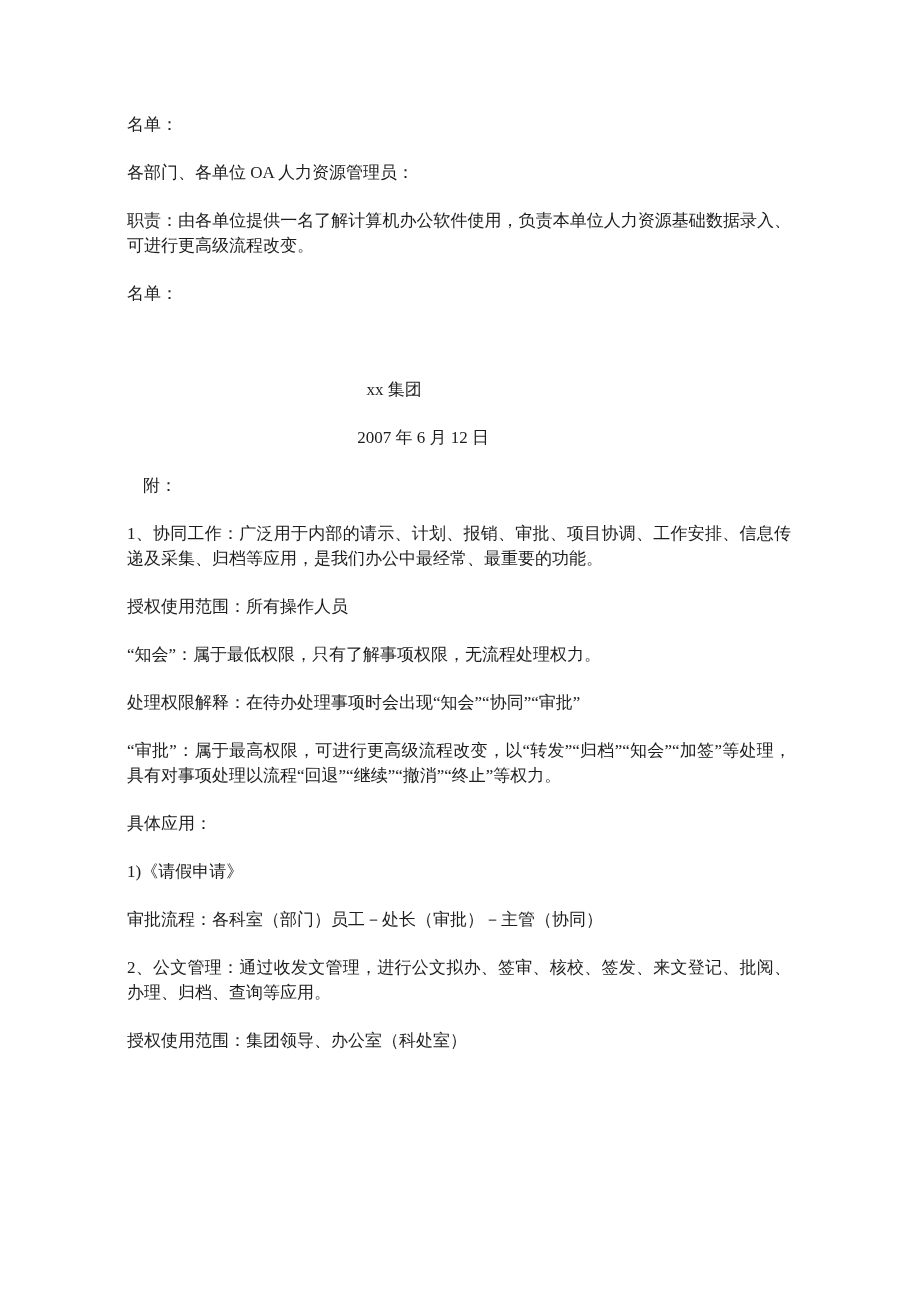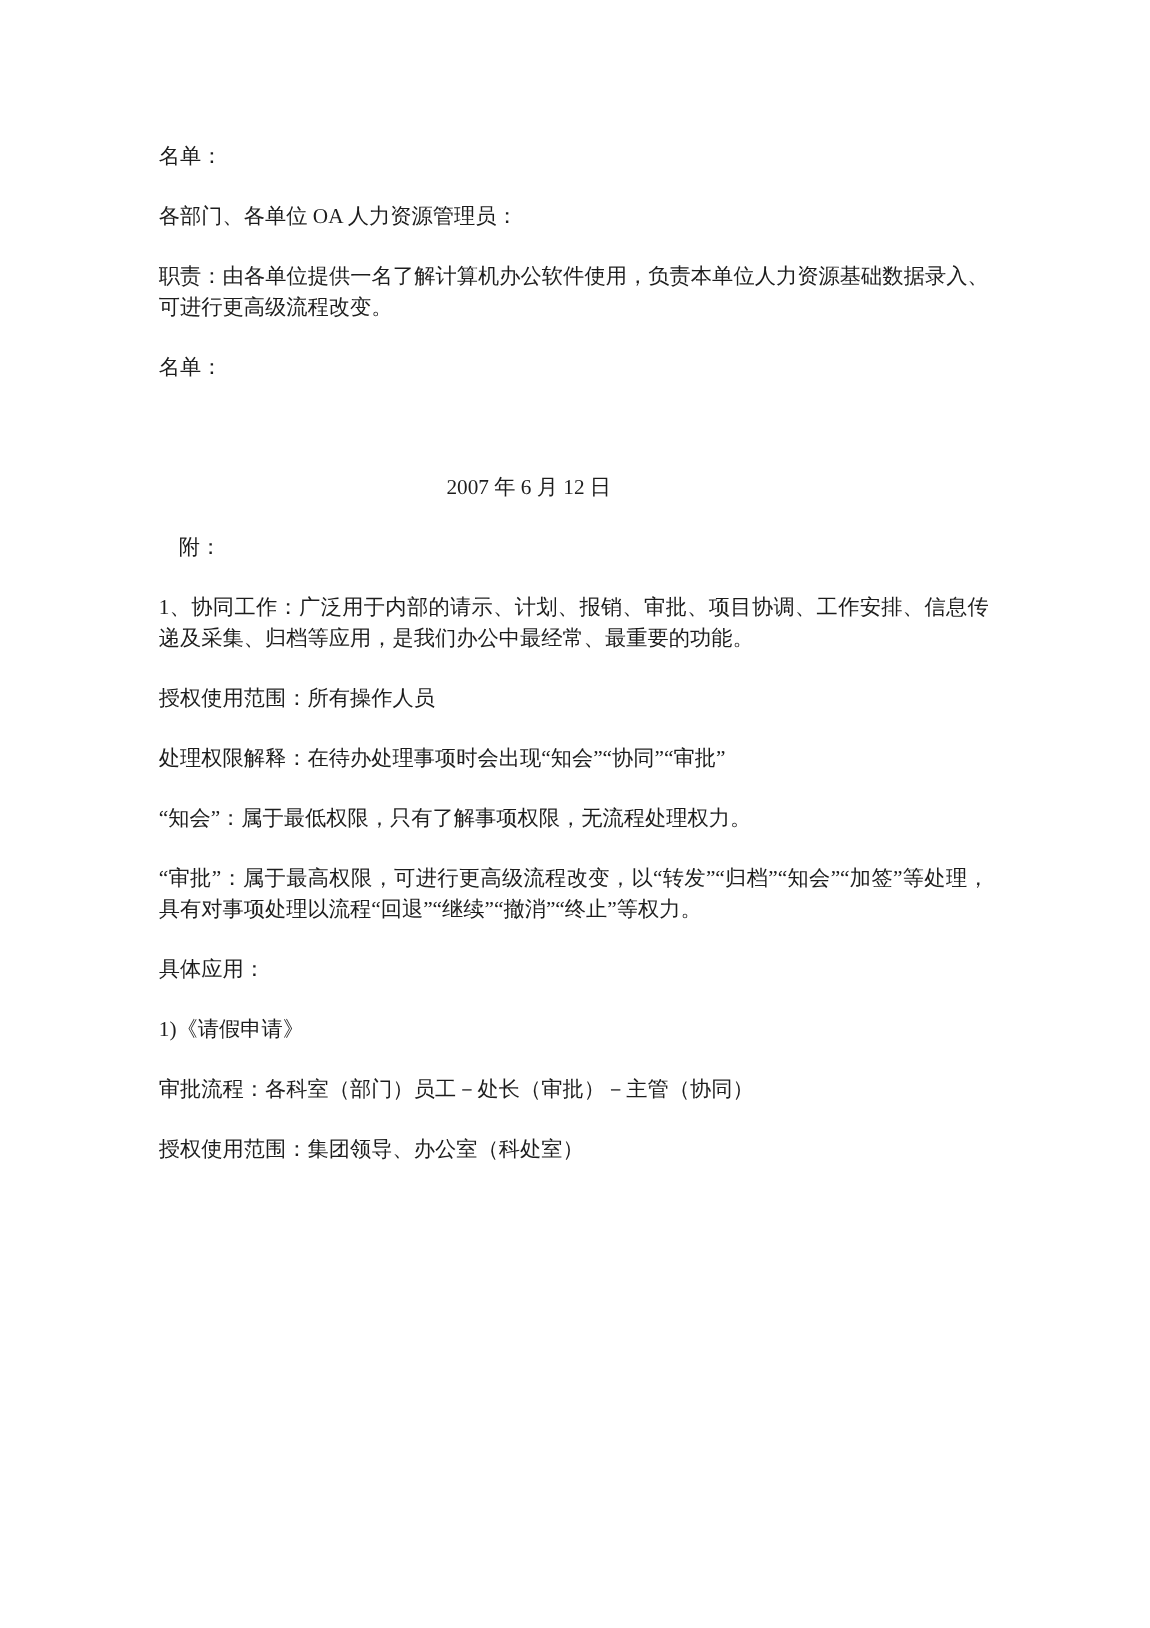--- a/index.html
+++ b/index.html
@@ -43,26 +43,28 @@
 </head>
 <body>
 
 <div class="page">
   <div class="doc-body" style="color: rgb(29, 29, 29);">
       <p class="para p-normal">名单：</p>
       <p class="para p-normal">各部门、各单位 OA 人力资源管理员：</p>
       <p class="para p-normal">职责：由各单位提供一名了解计算机办公软件使用，负责本单位人力资源基础数据录入、可进行更高级流程改变。</p>
       <p class="para p-normal">名单：</p>
       <p class="para p-empty">&nbsp;</p>
+      <p class="para p-center-org">xx 集团</p>
       <p class="para p-center-date">2007 年 6 月 12 日</p>
       <p class="para p-attach">附：</p>
       <p class="para p-normal">1、协同工作：广泛用于内部的请示、计划、报销、审批、项目协调、工作安排、信息传递及采集、归档等应用，是我们办公中最经常、最重要的功能。</p>
       <p class="para p-normal">授权使用范围：所有操作人员</p>
+      <p class="para p-normal">“知会”：属于最低权限，只有了解事项权限，无流程处理权力。</p>
       <p class="para p-normal">处理权限解释：在待办处理事项时会出现“知会”“协同”“审批”</p>
-      <p class="para p-normal">“知会”：属于最低权限，只有了解事项权限，无流程处理权力。</p>
       <p class="para p-normal">“审批”：属于最高权限，可进行更高级流程改变，以“转发”“归档”“知会”“加签”等处理，具有对事项处理以流程“回退”“继续”“撤消”“终止”等权力。</p>
       <p class="para p-normal">具体应用：</p>
       <p class="para p-normal">1)《请假申请》</p>
       <p class="para p-normal">审批流程：各科室（部门）员工－处长（审批）－主管（协同）</p>
+      <p class="para p-normal">2、公文管理：通过收发文管理，进行公文拟办、签审、核校、签发、来文登记、批阅、办理、归档、查询等应用。</p>
       <p class="para p-normal">授权使用范围：集团领导、办公室（科处室）</p>
     </div>
   <div class="edge-marker" style="background: rgb(68, 114, 196);"></div>
 </div>
 
 </body></html>

